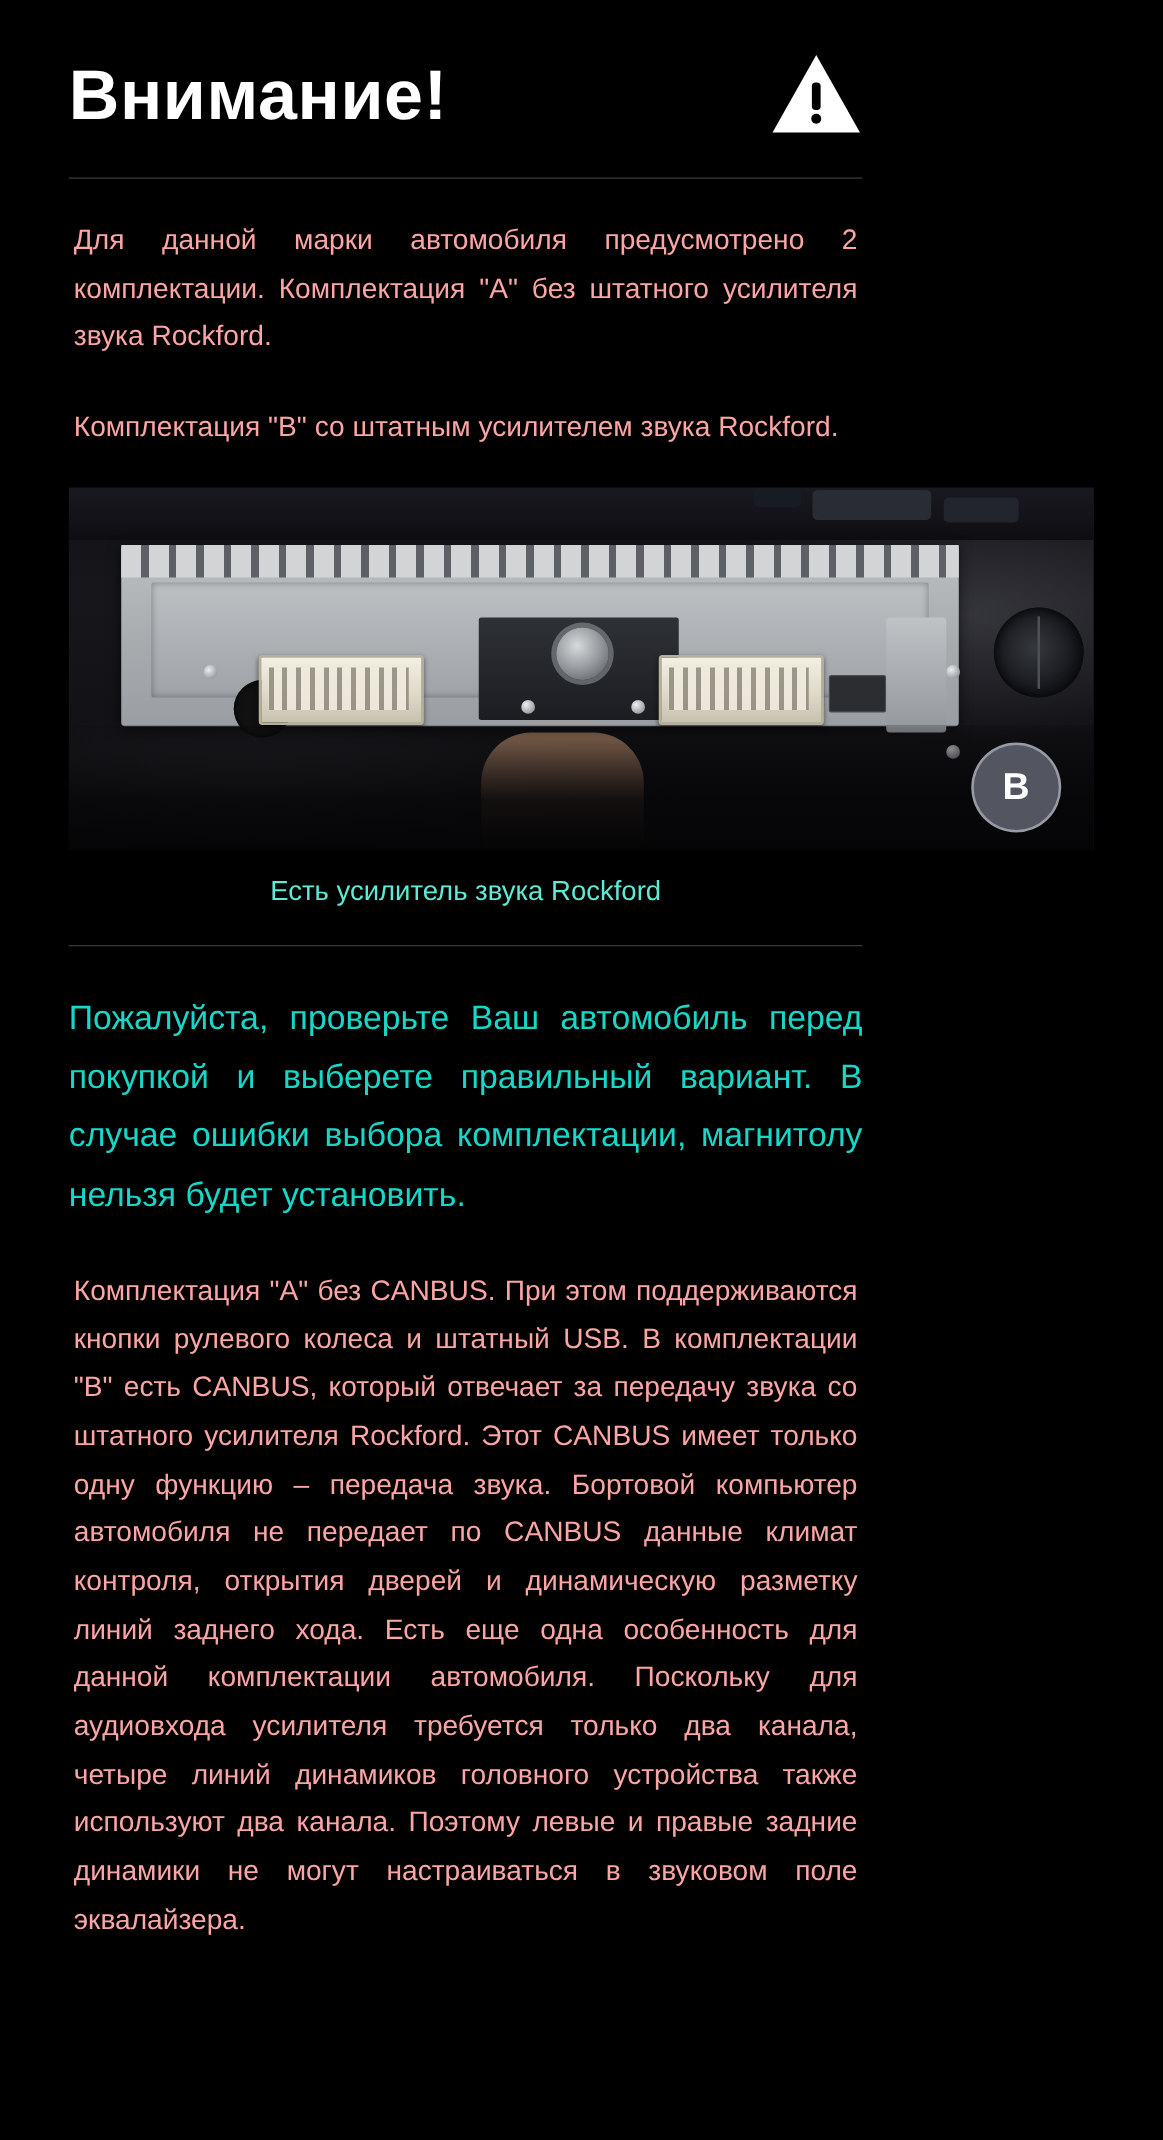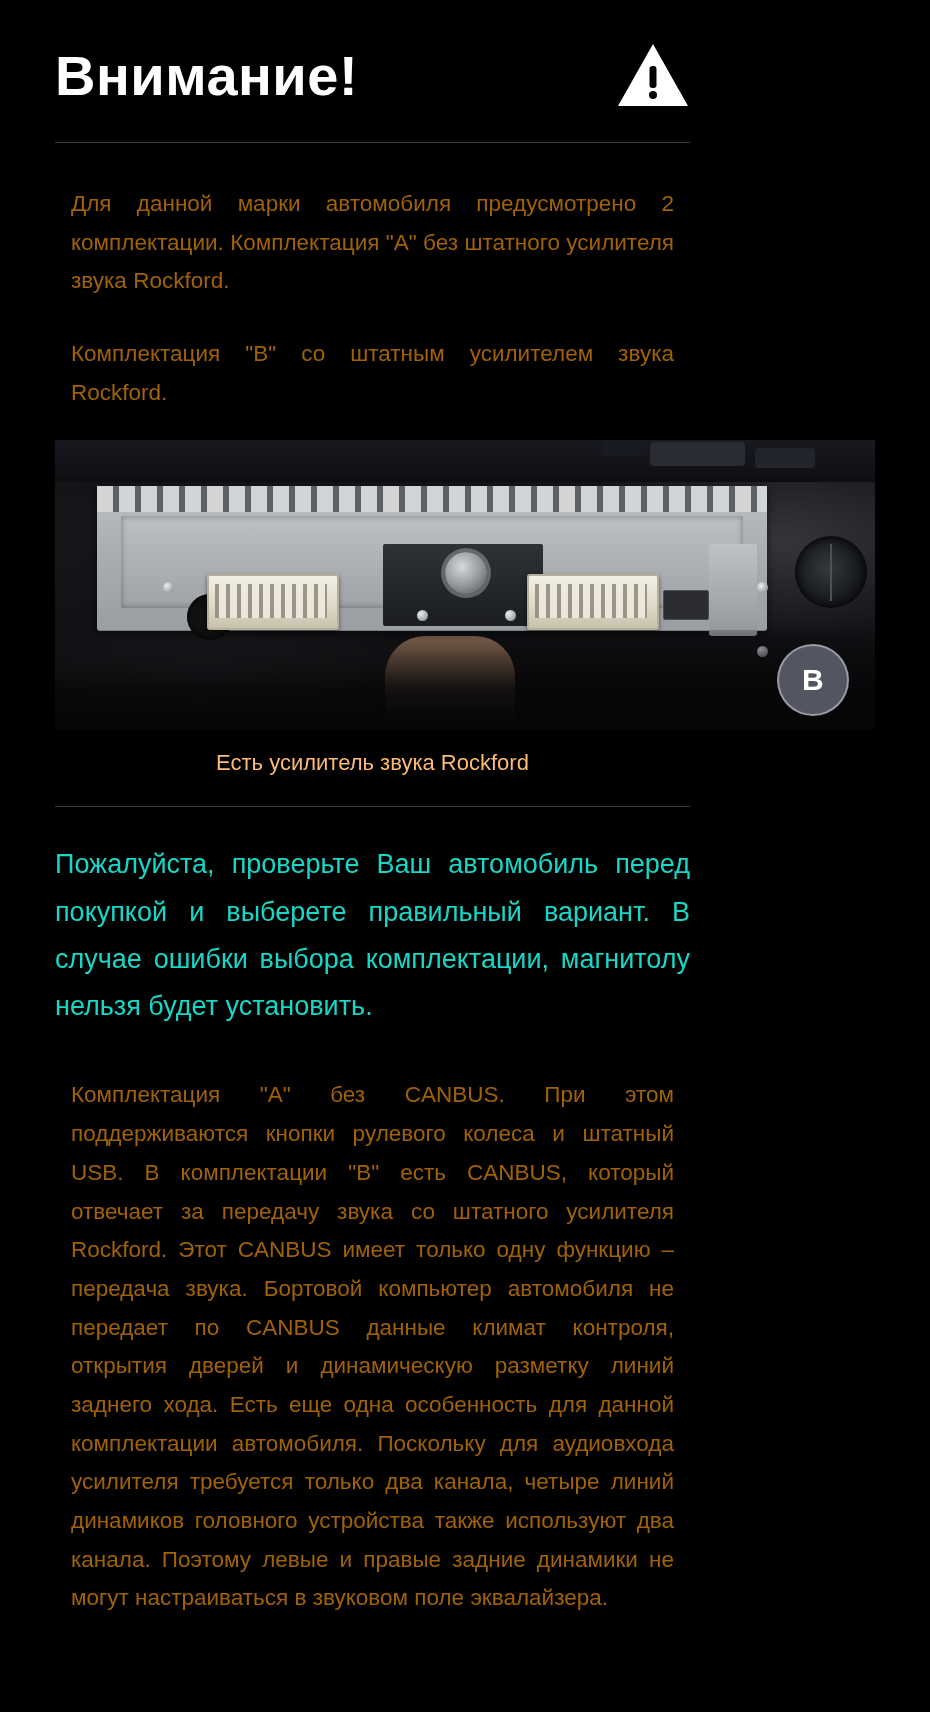--- a/index.html
+++ b/index.html
@@ -46,23 +46,23 @@
     height: 1px;
     background: #3a3a3a;
     margin: 22px 0 0 0;
   }
   .divider.second {
     margin-top: 30px;
   }
   .para {
     font-size: 22.5px;
     line-height: 1.72;
-    color: #a16207;
+    color: #fca5a5;
     text-align: justify;
-    margin: 16px;
+    margin: 4px;
   }
   .block-intro {
     padding-top: 26px;
   }
   .block-intro .para + .para {
     margin-top: 34px;
   }
   .photo-wrap {
     margin-top: 28px;
     position: relative;
@@ -235,21 +235,21 @@
     font-size: 30px;
     font-weight: bold;
     display: flex;
     align-items: center;
     justify-content: center;
     letter-spacing: 0.5px;
   }
   .caption {
     text-align: center;
     font-size: 22px;
-    color: #fdba74;
+    color: #5eead4;
     margin-top: 20px;
   }
   .highlight {
     color: #17d8c8;
     font-size: 27px;
     line-height: 1.75;
     text-align: justify;
     margin: 0;
     padding-top: 34px;
   }

